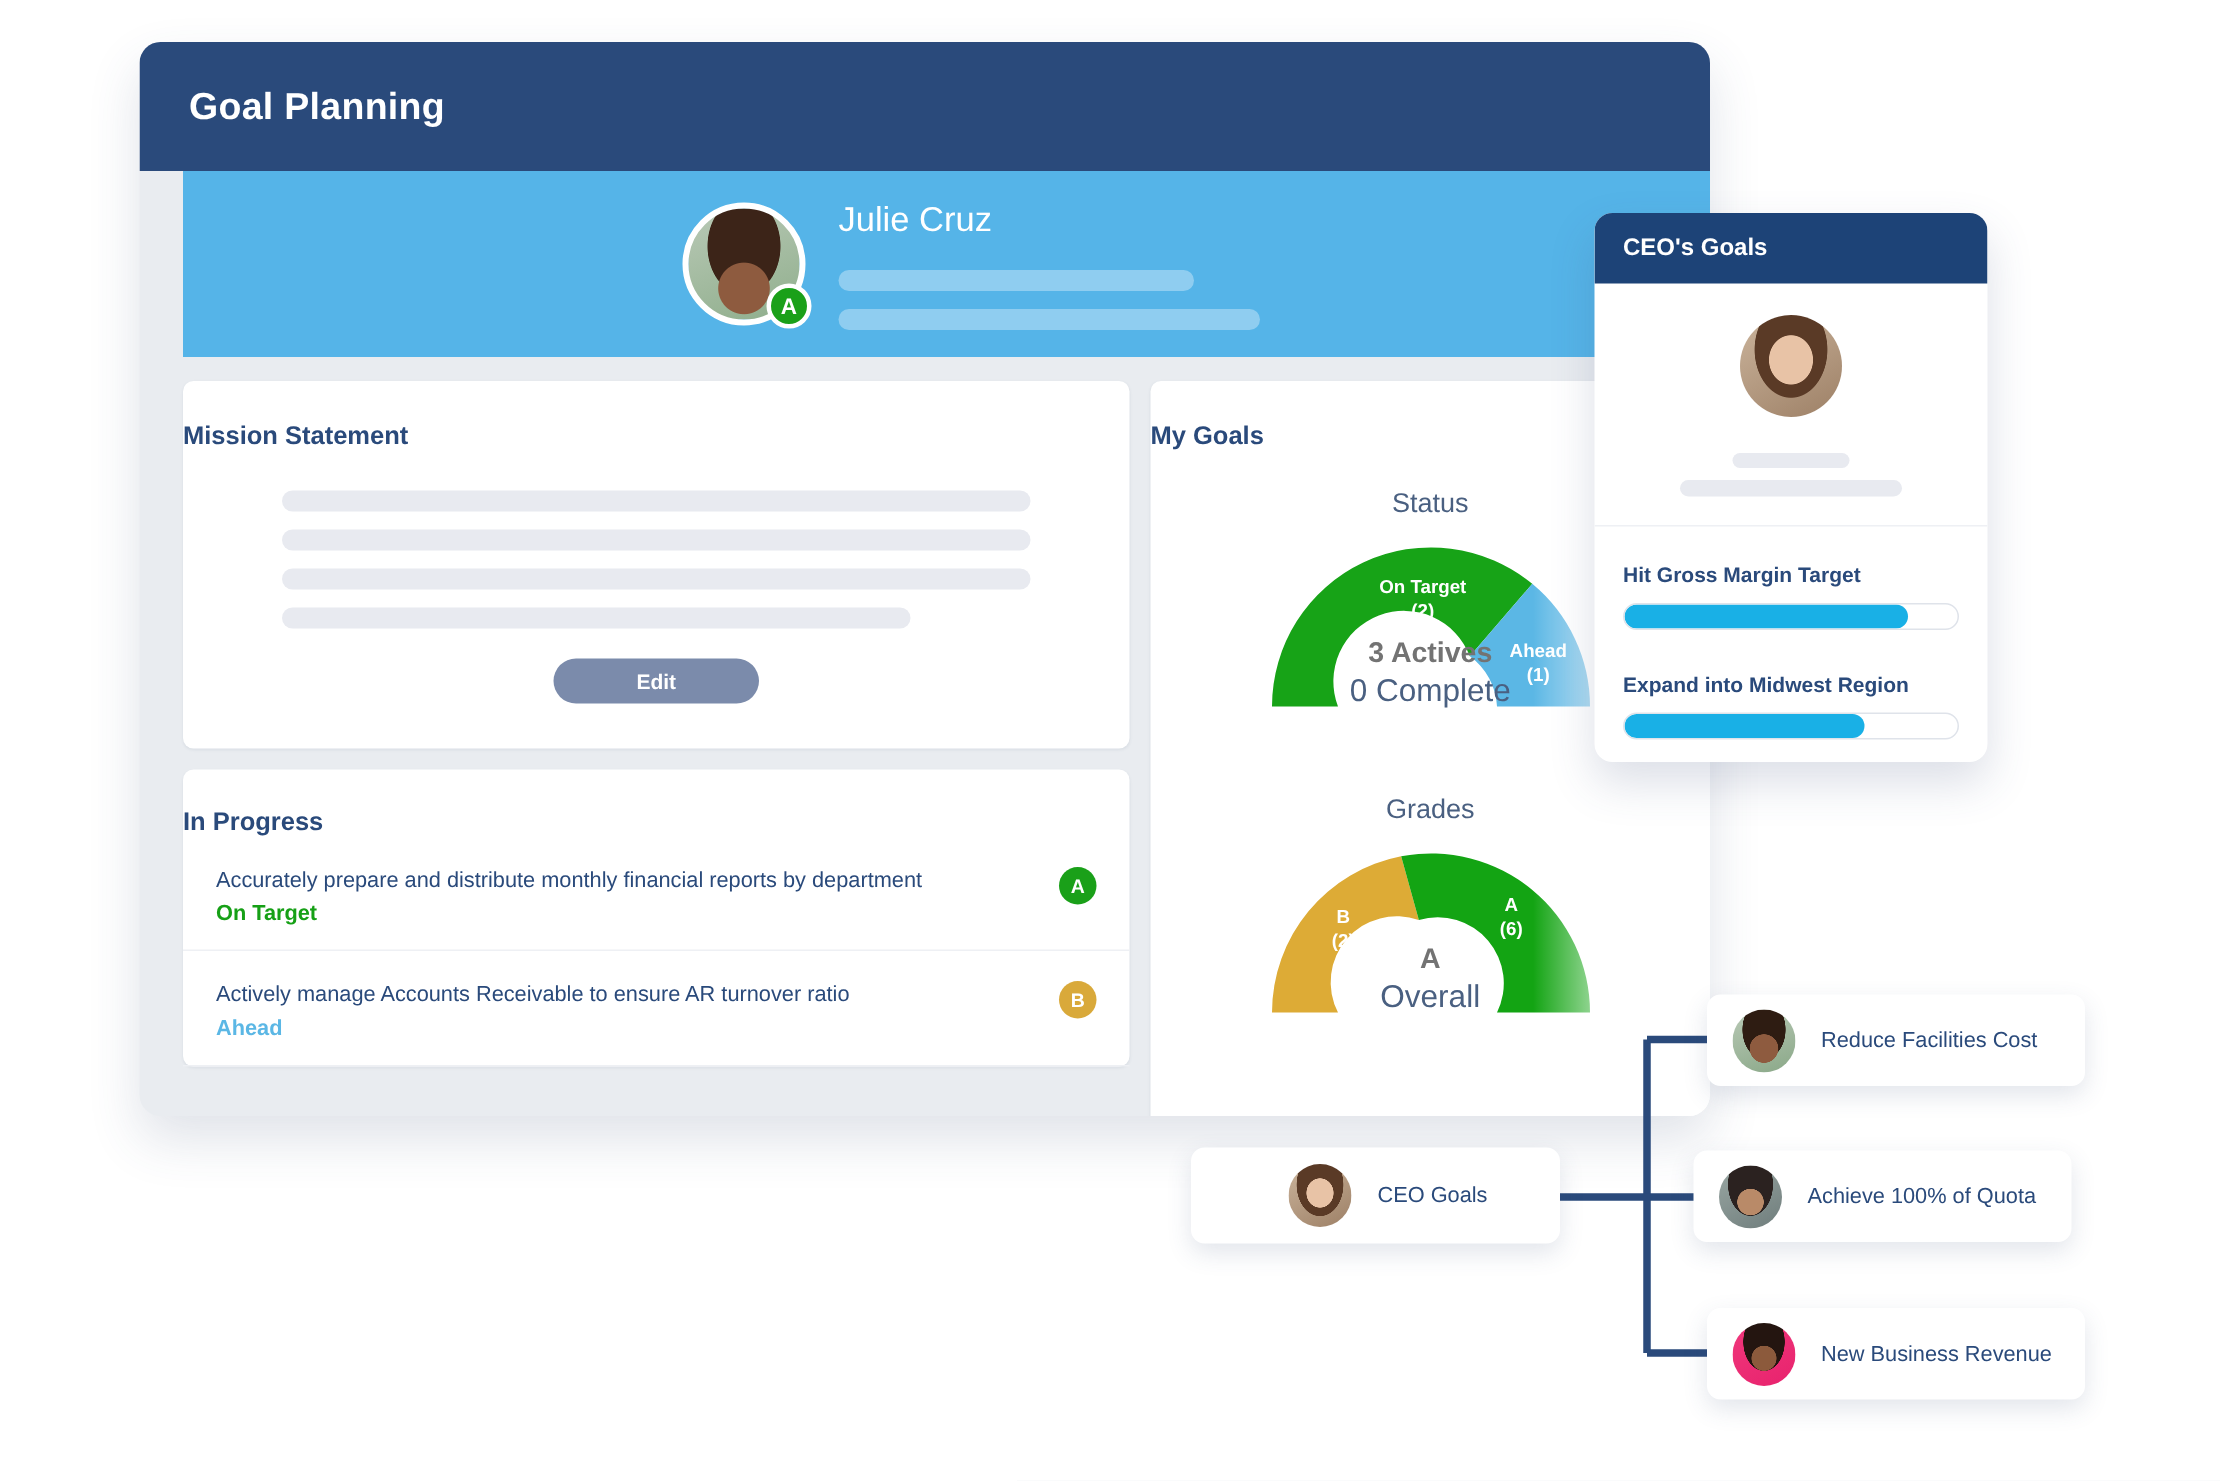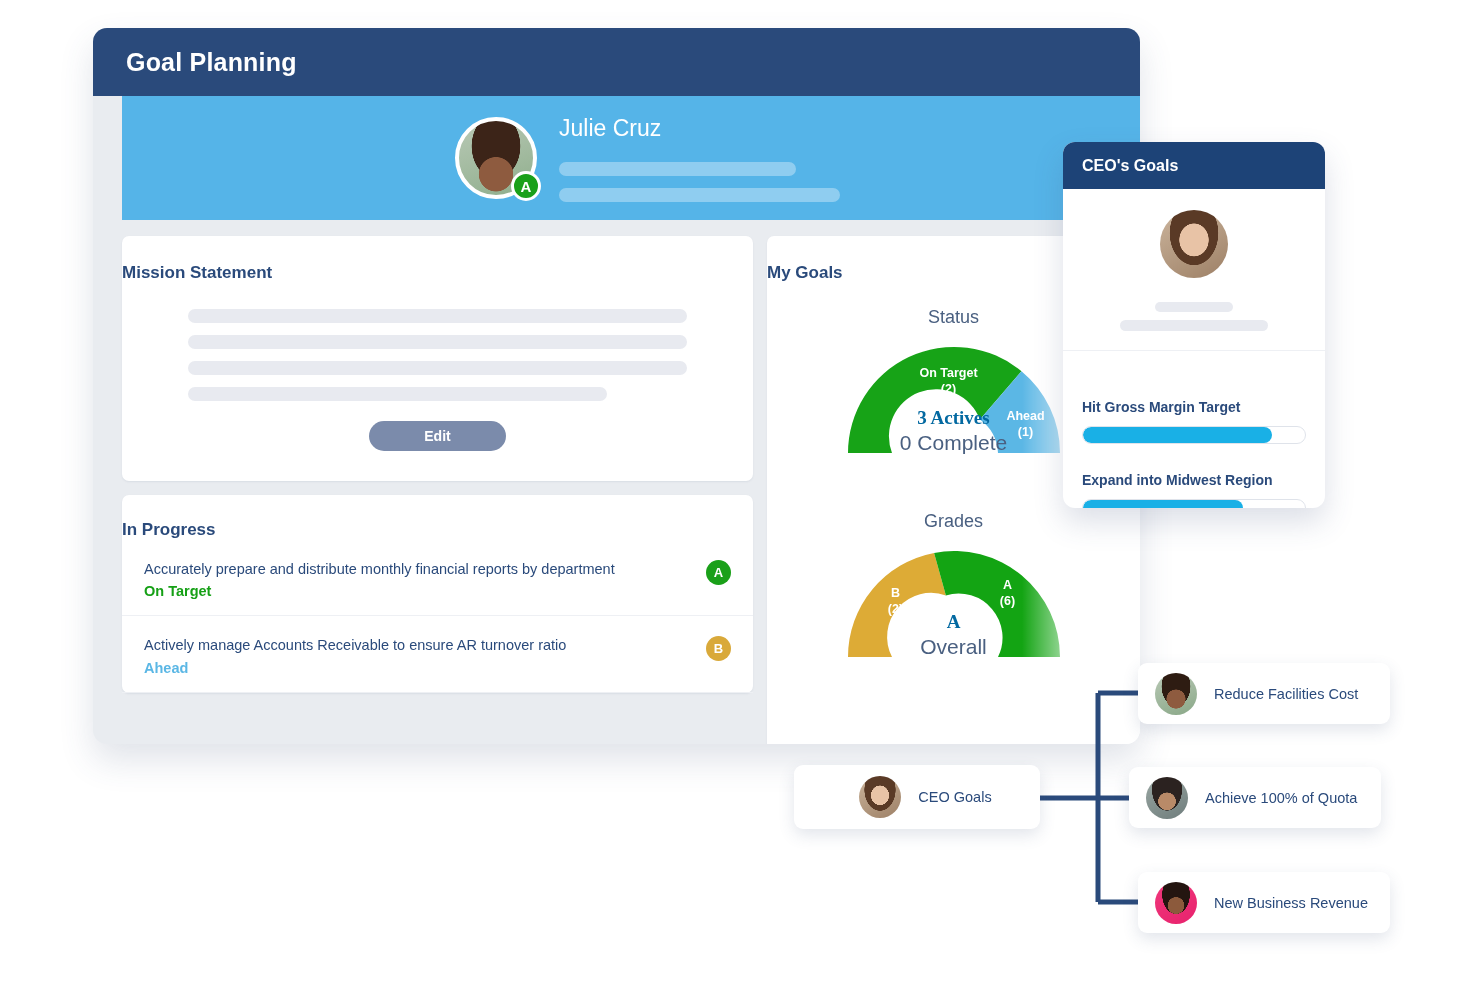--- a/index.html
+++ b/index.html
@@ -15,21 +15,21 @@
   .main-window {
     position: absolute; left: 93px; top: 28px;
     width: 1047px; height: 716px;
     border-radius: 14px 14px 14px 14px;
     background: #e9ecf0;
     box-shadow: 0 16px 34px rgba(60,80,120,.16);
     overflow: hidden;
     z-index: 10;
   }
   .main-header {
-    height: 68px; background: #2a4a7b;
+    height: 86px; background: #2a4a7b;
     display: flex; align-items: center;
     padding-left: 33px;
   }
   .main-header h1 {
     color: #ffffff; font-size: 25px; font-weight: bold;
     letter-spacing: .2px;
   }
 
   
   .profile-banner {
@@ -117,21 +117,21 @@
   .mygoals { padding: 27px 0 10px; height: 645px; position: relative; }
   .gauge-label {
     text-align: center; color: #4a6081; font-size: 18px; margin-top: 24px;
   }
   .gauge-wrap { position: relative; width: 222px; height: 115px; margin: 14px auto 0; }
   .gauge-wrap svg { display: block; }
   .gauge-center {
     position: absolute; left: 0; right: 0; bottom: 2px;
     text-align: center;
   }
-  .gc-main { color: #0369a1; font-size: 19px; font-weight: bold; font-family: Liberation Serif, serif; }
+  .gc-main { color: #737373; font-size: 19px; font-weight: bold; }
   .gc-sub { color: #4a6081; font-size: 21px; margin-top: 2px; }
   .seg-label {
     position: absolute; text-align: center; color: #ffffff;
     font-size: 12.5px; font-weight: bold; line-height: 1.25;
     pointer-events: none;
   }
 
   
   .fade-right {
     position: absolute; right: 0; top: 0; width: 118px; height: 100%;
@@ -162,21 +162,21 @@
       radial-gradient(ellipse at 50% 44%, #e8c3a6 0 30%, transparent 31%),
       radial-gradient(ellipse at 50% 34%, #5a3a26 0 50%, transparent 51%),
       linear-gradient(150deg,#cbb49c,#9d8066);
     background-size: cover;
   }
   .ceo-skel1 { width: 78px; height: 10px; border-radius: 6px; background: #e8eaf0; margin-top: 24px; }
   .ceo-skel2 { width: 148px; height: 11px; border-radius: 6px; background: #e8eaf0; margin-top: 8px; }
   .ceo-goals { padding: 24px 19px 10px; }
   .ceo-goal { margin-bottom: 28px; }
   .ceo-goal:last-child { margin-bottom: 0; }
-  .ceo-goal-name { color: #2a4a7b; font-size: 14px; font-weight: bold; margin-top: 24px; }
+  .ceo-goal-name { color: #2a4a7b; font-size: 14px; font-weight: bold; }
   .bar-track {
     margin-top: 11px; height: 18px; border-radius: 10px;
     background: #ffffff; border: 1px solid #dfe3ea; overflow: hidden;
   }
   .bar-fill { height: 100%; border-radius: 10px; }
 
   
   .org { position: absolute; left: 780px; top: 655px; width: 640px; height: 295px; z-index: 20; }
   .org-lines { position: absolute; left: 0; top: 0; }
   .org-card {

